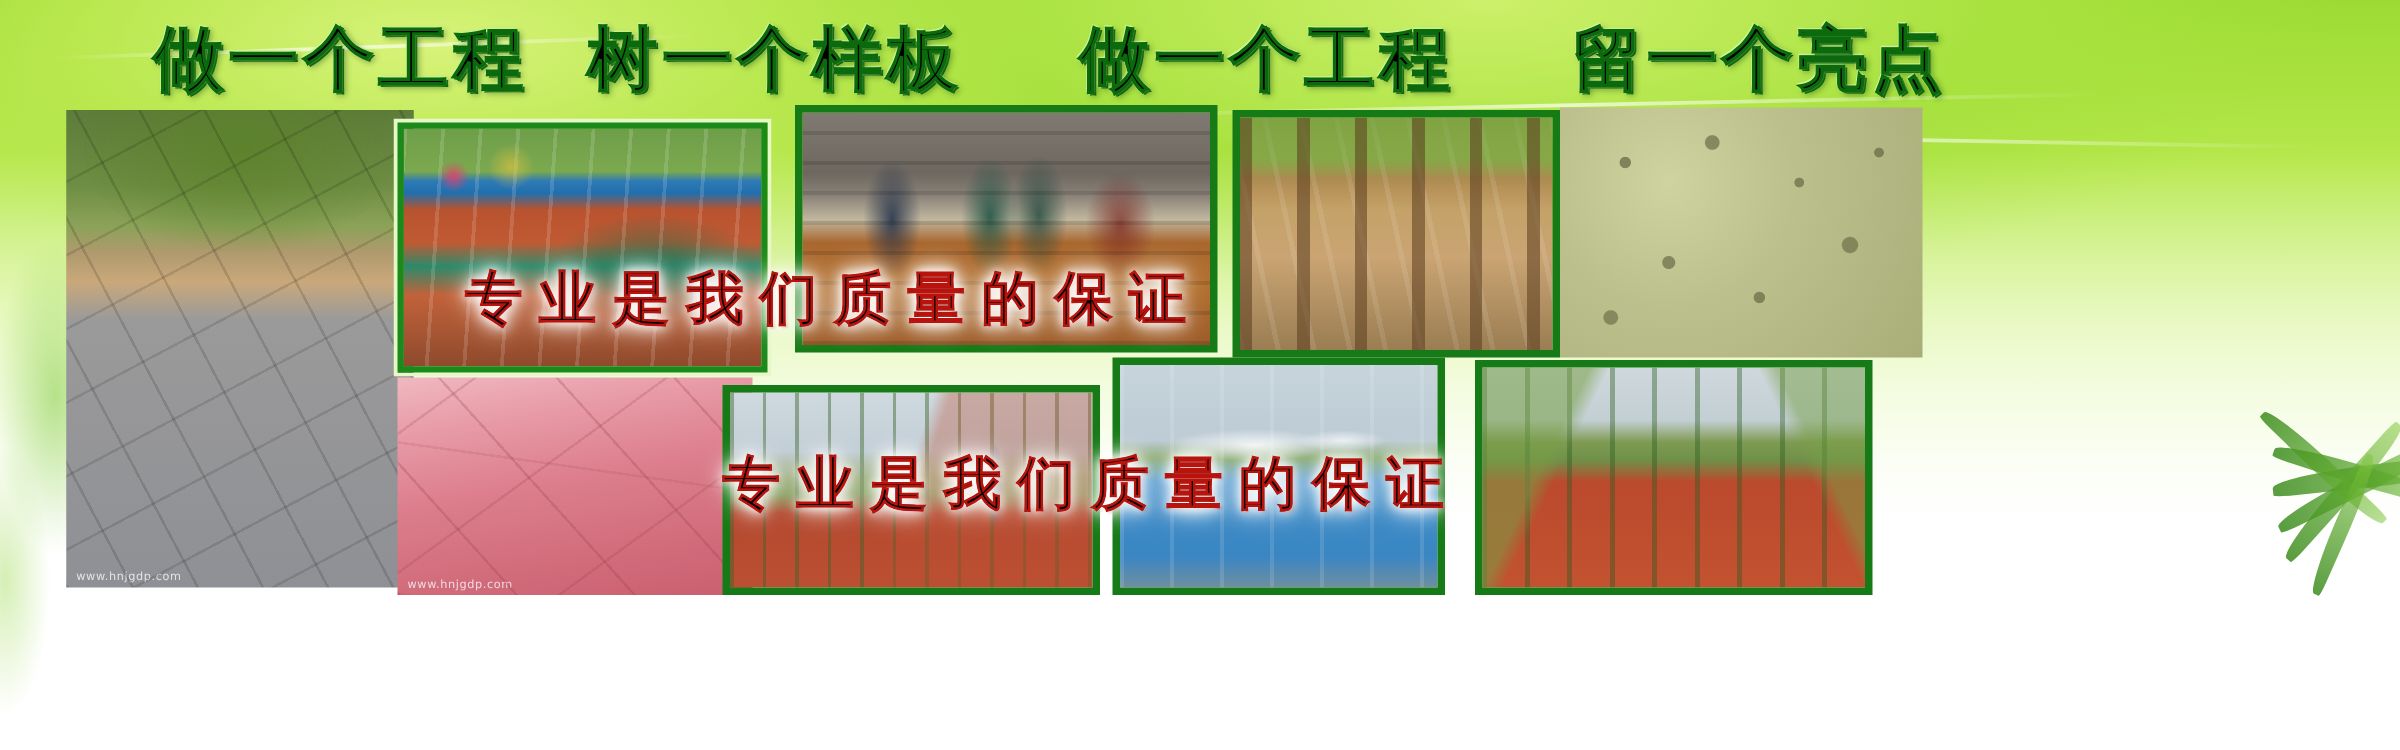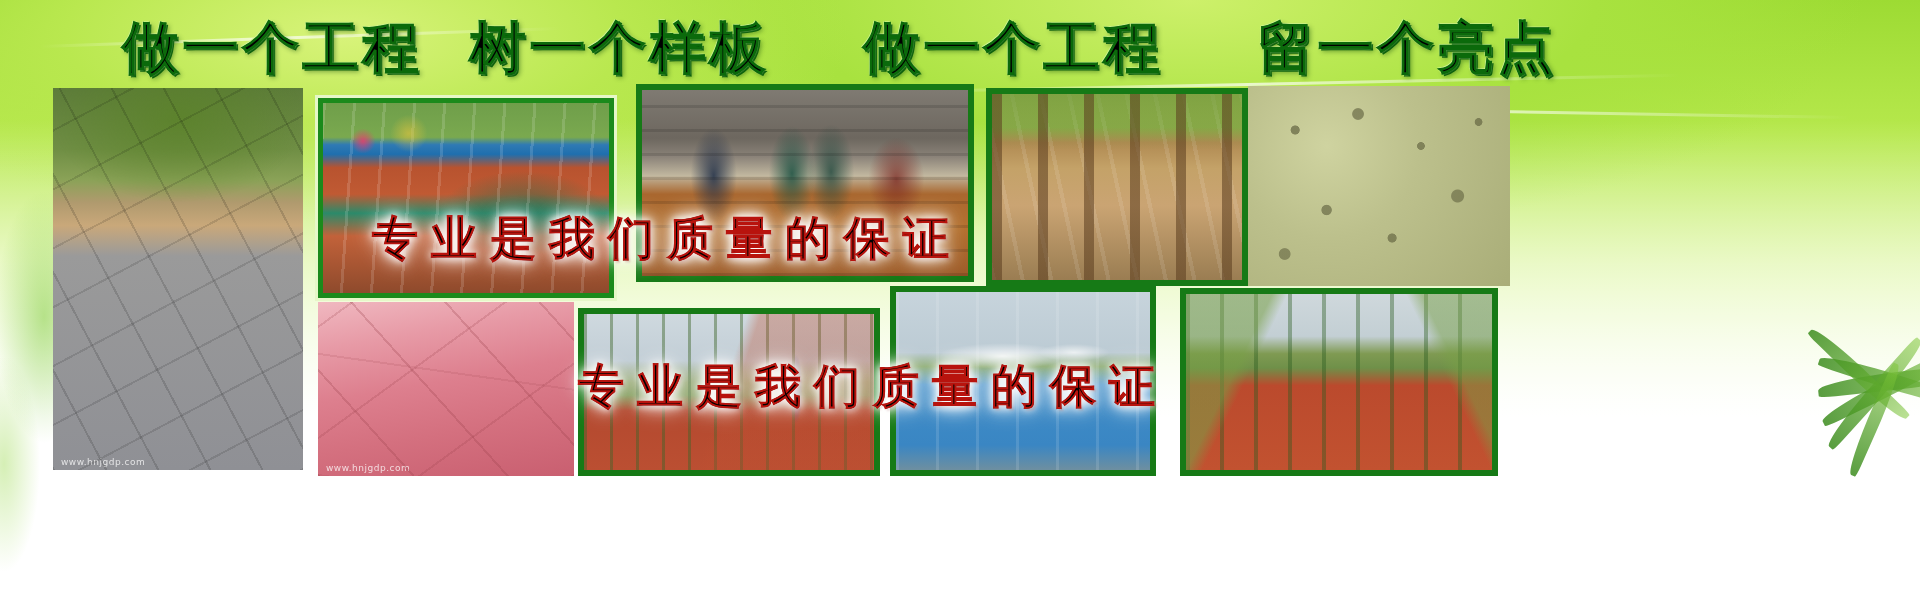--- a/index.html
+++ b/index.html
@@ -100,21 +100,21 @@
   }
   .framed {
     border: 5px solid #1b8a1b;
     box-sizing: border-box;
     box-shadow: 0 0 0 3px #e6f7c8;
   }
   .framed2 {
     border: 6px solid #167a16;
     box-sizing: border-box;
   }
-  .plain { border: none; }
+  .plain { border: none; padding-left: 28px; }
 
   
   .p-stamped {
     background:
       linear-gradient(180deg, #5d7c3a 0%, #6f8e44 16%, #8aa257 24%, #b09a6e 30%, #c9a87a 36%, #9a9a9a 44%, #8f9095 100%);
   }
   .p-stamped::after {
     content: "";
     position: absolute; inset: 0;
     background:

